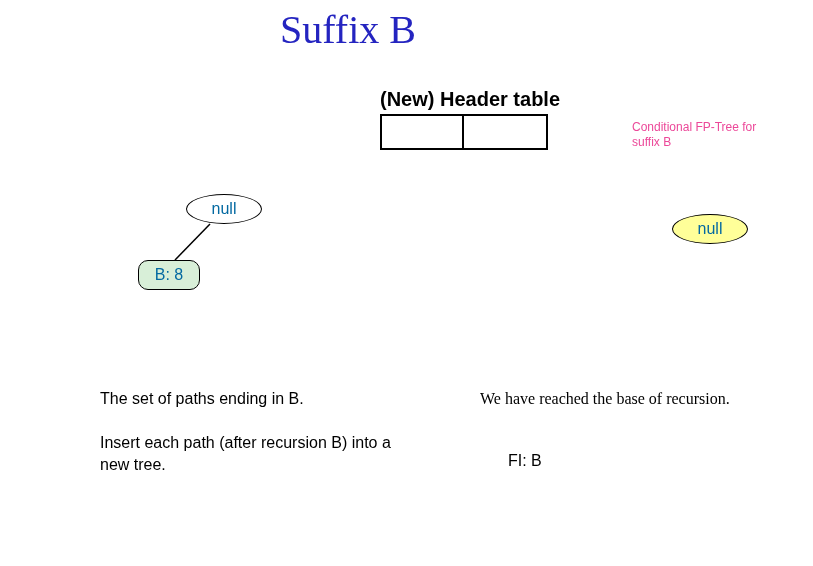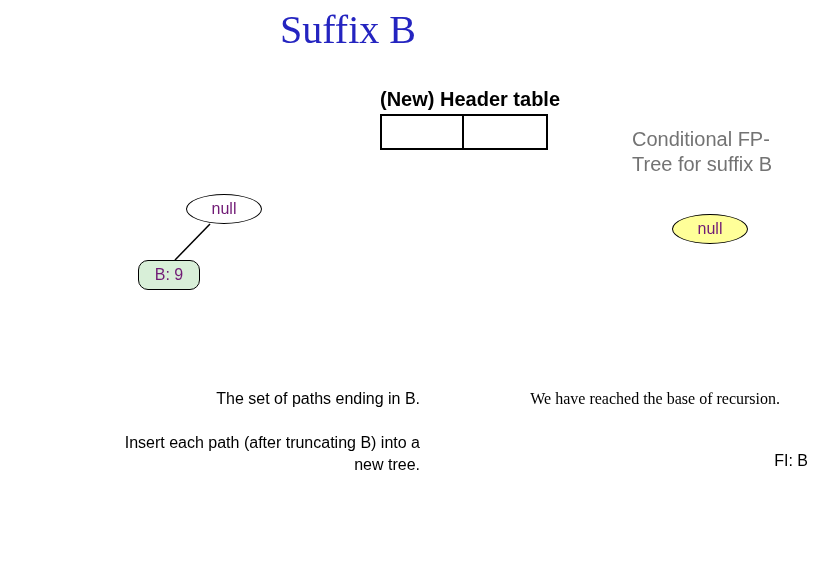--- a/index.html
+++ b/index.html
@@ -42,35 +42,35 @@
   .header-table-box .divider {
     position: absolute;
     top: 0;
     left: 80px;
     width: 2px;
     height: 32px;
     background: #000;
   }
   .cond-label {
     position: absolute;
-    top: 127px;
+    top: 120px;
     left: 632px;
     width: 150px;
-    font-size: 20px;
-    color: #737373;
+    font-size: 12px;
+    color: #ec4899;
     line-height: 1.25;
   }
   .node {
     position: absolute;
     border: 1px solid #000;
     border-radius: 50%;
     box-sizing: border-box;
     text-align: center;
     font-size: 16px;
-    color: #701a75;
+    color: #0369a1;
   }
   .null-left {
     top: 194px;
     left: 186px;
     width: 76px;
     height: 30px;
     line-height: 28px;
     background: #ffffff;
   }
   .null-right {
@@ -94,21 +94,20 @@
     position: absolute;
     top: 0;
     left: 0;
     pointer-events: none;
   }
   .text-block {
     position: absolute;
     font-size: 16px;
     color: #000;
     line-height: 1.35;
-    text-align: right;
   }
   .t-left1 { top: 388px; left: 100px; width: 320px; }
   .t-left2 { top: 432px; left: 100px; width: 320px; }
   .t-right1 { top: 388px; left: 480px; width: 300px; font-family: Liberation Serif, serif; }
   .t-right2 { top: 450px; left: 508px; width: 300px; }
 </style>
 </head>
 <body>
 
 <div class="title">Suffix B</div>
@@ -116,22 +115,22 @@
 <div class="header-table-label">(New) Header table</div>
 
 <div class="header-table-box">
   <div class="divider"></div>
 </div>
 
 <div class="cond-label">Conditional FP-Tree for suffix B</div>
 
 <div class="node null-left">null</div>
 <div class="node null-right">null</div>
-<div class="node b8">B: 9</div>
+<div class="node b8">B: 8</div>
 
 <svg class="edge" width="813" height="566">
   <line x1="210" y1="224" x2="175" y2="260" stroke="#000000" stroke-width="1.5"></line>
 </svg>
 
 <div class="text-block t-left1">The set of paths ending in B.</div>
-<div class="text-block t-left2">Insert each path (after truncating B) into a new tree.</div>
+<div class="text-block t-left2">Insert each path (after recursion B) into a new tree.</div>
 <div class="text-block t-right1">We have reached the base of recursion.</div>
 <div class="text-block t-right2">FI: B</div>
 
 </body></html>

